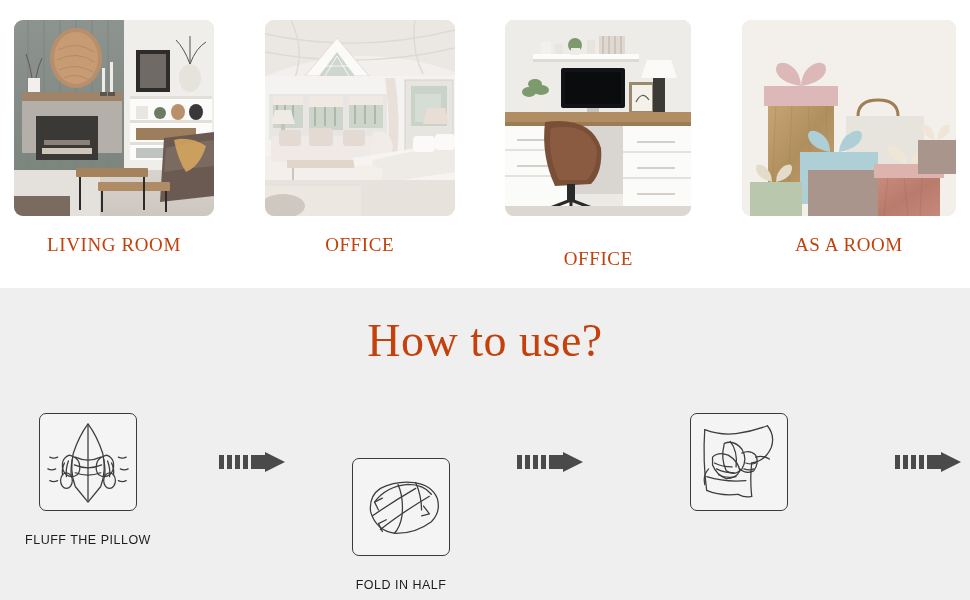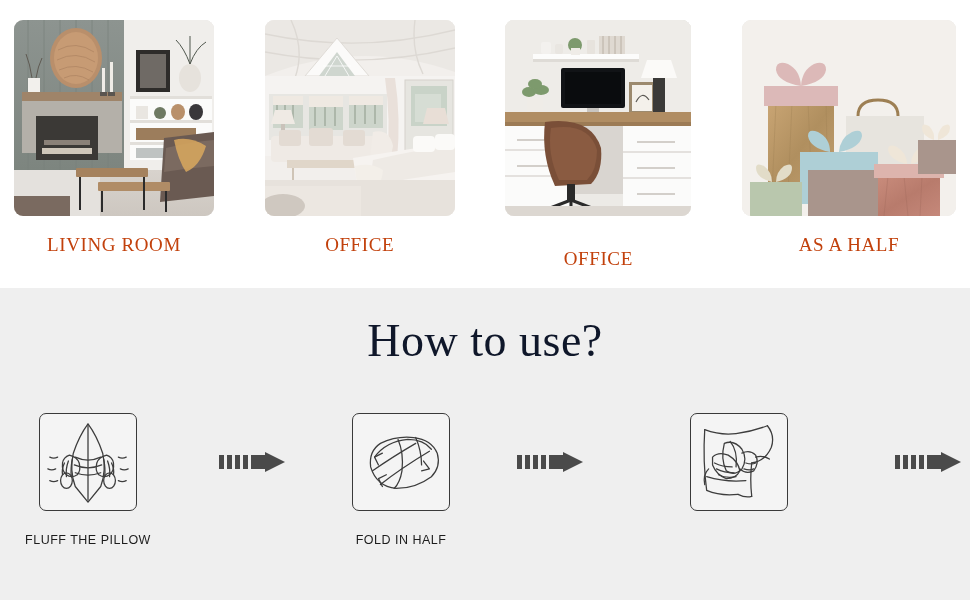--- a/index.html
+++ b/index.html
@@ -41,21 +41,21 @@
   .cell-3{width:214px;}
 
   
   .howto-section{
     position:absolute;left:0;top:288px;width:970px;height:312px;
     background:#efefef;
   }
   .howto-title{
     position:absolute;left:0;top:26px;width:970px;text-align:center;
     font-family:"Liberation Serif", serif;
-    font-size:46px;font-weight:400;color:#0f172a;letter-spacing:.5px;
+    font-size:46px;font-weight:400;color:#c2410c;letter-spacing:.5px;
   }
   .steps-row{
     position:absolute;left:0;top:125px;width:970px;height:150px;
     display:flex;align-items:flex-start;justify-content:center;gap:40px;
   }
   .step{
     width:160px;display:flex;flex-direction:column;align-items:center;
   }
   .step-box{
     width:98px;height:98px;
@@ -67,21 +67,21 @@
     margin-top:22px;
     font-size:12.5px;letter-spacing:.5px;color:#1c1c1c;
     white-space:nowrap;text-align:center;
   }
   .arrow{
     width:78px;height:98px;display:flex;align-items:center;justify-content:center;
     flex:0 0 auto;
   }
   .arrow svg{display:block;}
   .step-0{width:170px;}
-  .step-1{width:140px;}
+  .step-1{width:140px;margin-top:45px;}
   .step-2{width:220px;}
   .step-3{width:150px;}
 </style>
 </head>
 <body>
 
 <div class="page">
 
   <div class="usecase-section">
     <div class="usecase-row">
@@ -393,21 +393,21 @@
             </g>
             <rect x="132" y="144" width="70" height="14" fill="#ddb4ad"></rect>
             <path d="M165 144 Q148 140 146 130 Q146 123 155 127 Q165 133 165 144 Z" fill="#efe6d8"></path>
             <path d="M169 144 Q186 140 188 130 Q188 123 179 127 Q169 133 169 144 Z" fill="#efe6d8"></path>
 
             <rect x="176" y="120" width="38" height="34" fill="#a9958c"></rect>
             <path d="M192 120 Q180 116 180 108 Q180 102 187 106 Q193 112 192 120 Z" fill="#efe6d8"></path>
             <path d="M196 120 Q208 116 208 108 Q208 102 201 106 Q195 112 196 120 Z" fill="#efe6d8"></path>
           </svg>
         </div>
-        <div class="usecase-label">AS A HALF</div>
+        <div class="usecase-label">AS A ROOM</div>
       </div>
 
     </div>
   </div>
 
   <div class="howto-section">
 
     <div class="howto-title">How to use?</div>
 
     <div class="steps-row">

